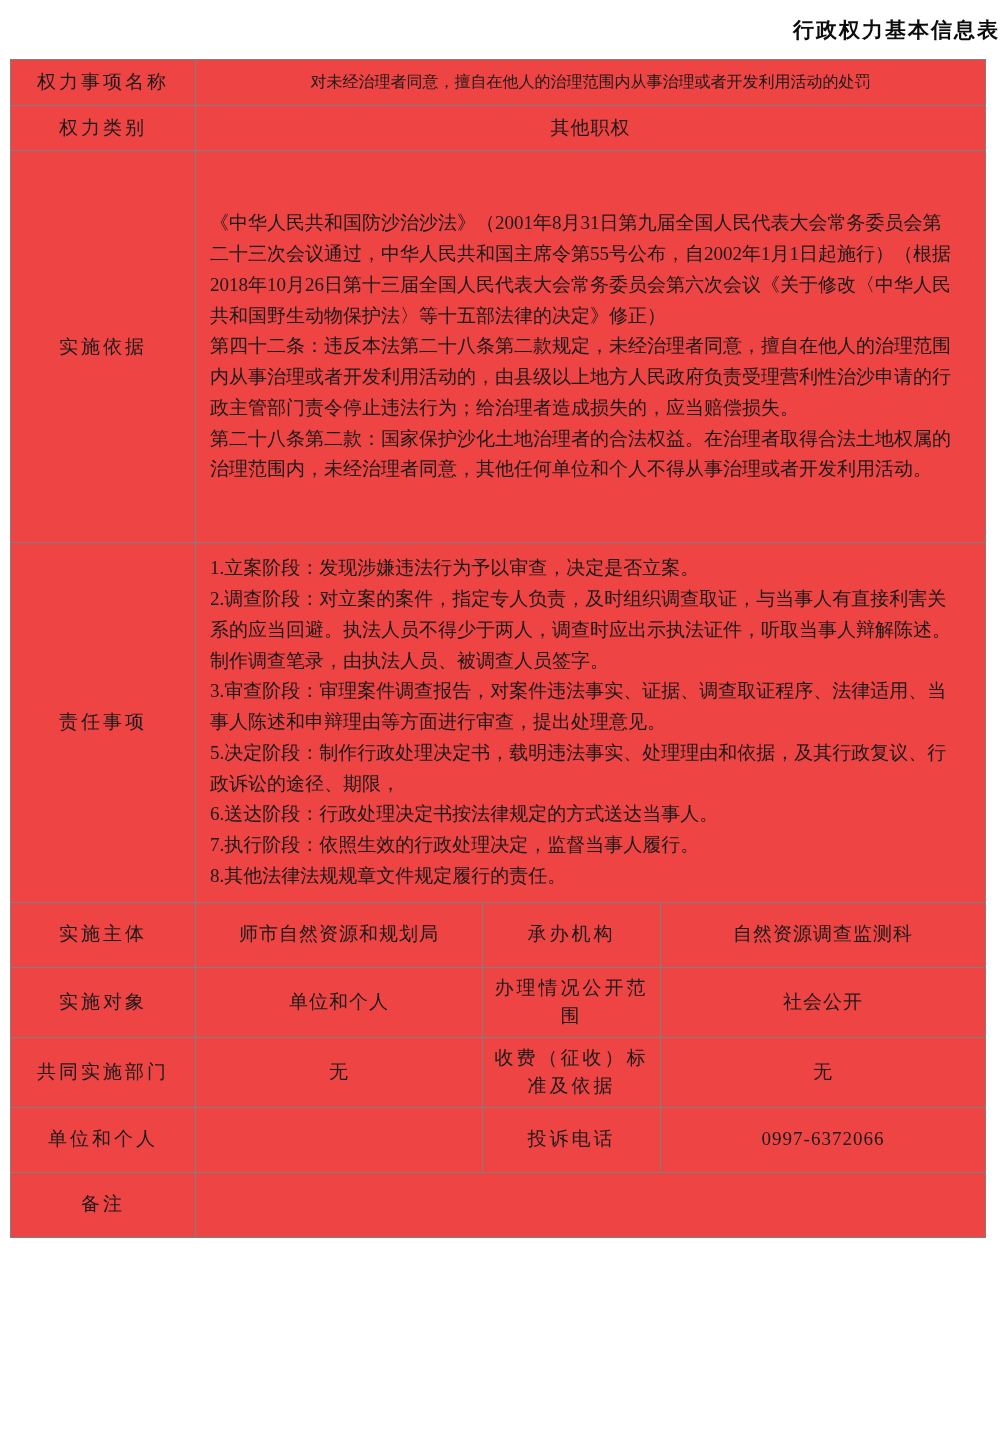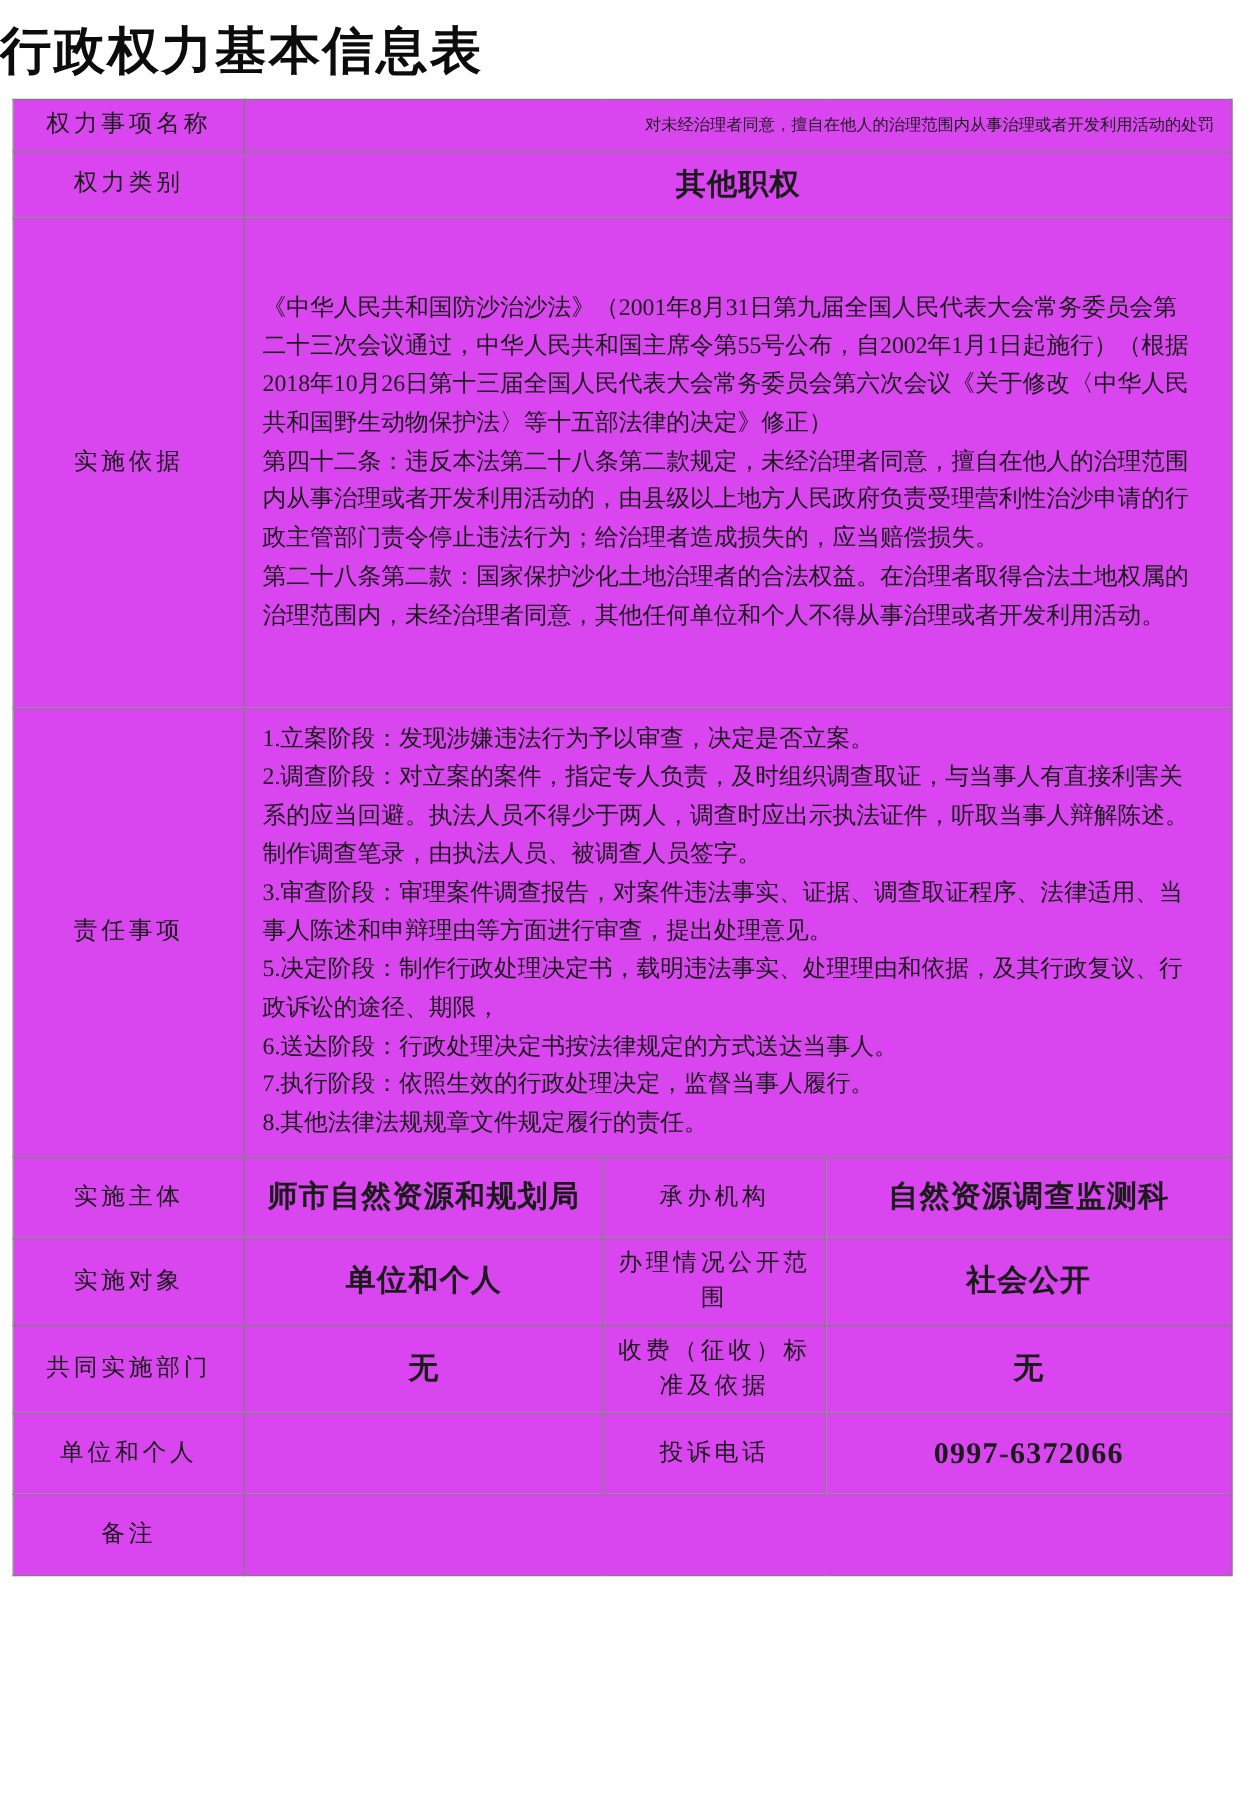--- a/index.html
+++ b/index.html
@@ -17,71 +17,70 @@
 
   .page {
     position: relative;
     width: 1000px;
     height: 1434px;
     box-sizing: border-box;
     padding: 0;
   }
 
   .doc-title {
-    text-align: left;
-    font-size: 41px;
+    text-align: right;
+    font-size: 21px;
     font-weight: bold;
     letter-spacing: 2px;
     line-height: 1;
     padding-top: 20px;
     padding-bottom: 18px;
     color: #0c0c0c;
     font-family: "Liberation Serif", "DejaVu Serif", serif;
   }
 
   table.info-table {
     border-collapse: collapse;
     table-layout: fixed;
     width: 975px;
     margin-left: 10px;
   }
 
   table.info-table td {
     border: 1px solid #7f7f7f;
     vertical-align: middle;
     color: #1a1a1a;
-    background: #d946ef;
+    background: #ef4444;
   }
 
   
   .col-a { width: 185px; }
   .col-b { width: 287px; }
   .col-c { width: 178px; }
   .col-d { width: 325px; }
 
   .label-cell {
     text-align: center;
     font-size: 19px;
     letter-spacing: 3px;
     padding: 6px 4px;
     line-height: 1.5;
   }
 
   .value-center {
     text-align: center;
-    font-size: 24px;
+    font-size: 19px;
     letter-spacing: 1px;
     padding: 8px 10px;
     line-height: 1.5;
-    font-weight: bold;
   }
 
   .value-left {
-    text-align: right;
-    font-size: 13px;
+    text-align: center;
+    font-size: 16px;
     padding: 10px 14px;
     line-height: 1.55;
   }
 
   .body-text {
     text-align: left;
     font-size: 19px;
     line-height: 1.62;
     padding: 10px 25px 10px 14px;
     white-space: pre-wrap;

